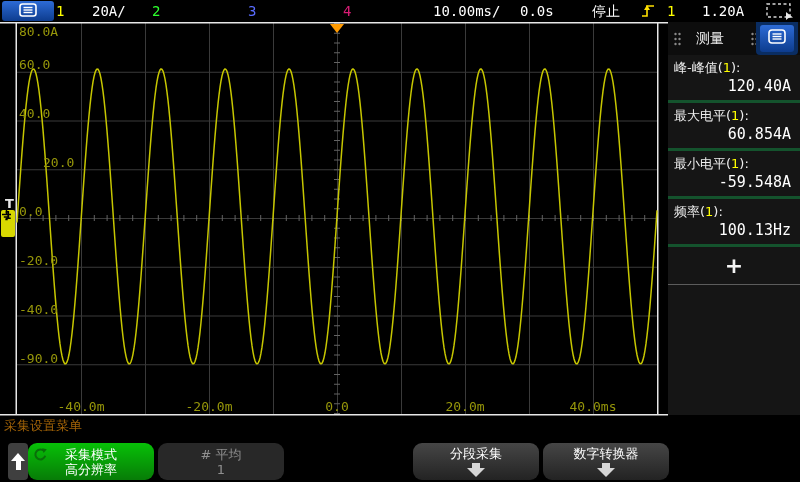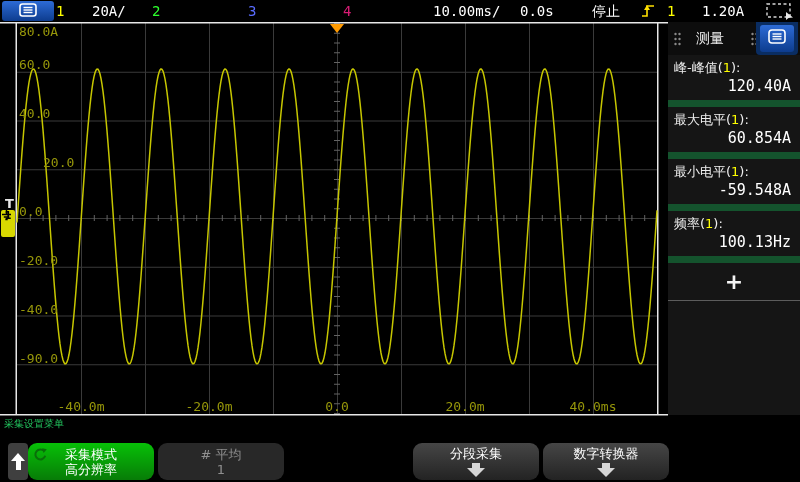--- a/index.html
+++ b/index.html
@@ -31,30 +31,30 @@
   #panel{position:absolute;left:668px;top:22px;width:132px;height:393px;background:#151515;
          display:flex;flex-direction:column;}
   #panel-header{position:relative;height:33px;background:#0d0d0d;display:flex;align-items:center;}
   #panel-title{flex:0 0 auto;margin-left:28px;font-size:14px;color:#eee;}
   .dots{width:9px;height:16px;}
   #dots-left{position:absolute;left:5px;top:9px;}
   #dots-right{position:absolute;left:82px;top:9px;}
   #panel-menu-tab{position:absolute;right:2px;top:0;width:42px;height:33px;background:#0a2d62;
                   border-radius:0 0 4px 4px;display:flex;align-items:center;justify-content:center;}
   #panel-menu-btn{width:34px;height:27px;}
-  .m-entry{border-bottom:7px solid #14532d;padding:4px 0 3px 0;}
+  .m-entry{border-bottom:3px solid #14532d;padding:4px 0 3px 0;}
   .m-label{font-size:13px;color:#efefef;padding-left:6px;line-height:17px;white-space:nowrap;}
   .m-value{font-size:15px;color:#fff;text-align:right;padding-right:9px;line-height:21px;
            font-family:"DejaVu Sans Mono","DejaVu Sans",monospace;}
   #m-add{border-bottom:1px solid #5c5c5c;height:37px;display:flex;align-items:center;
          justify-content:center;color:#f4f4f4;font-size:22px;font-weight:bold;cursor:pointer;}
 
   
   #bottombar{position:absolute;left:0;top:416px;width:800px;height:66px;background:#000;}
-  #menu-title{position:absolute;left:4px;top:1px;font-size:10px;color:#22c55e;}
+  #menu-title{position:absolute;left:4px;top:1px;font-size:13px;color:#a16207;}
   .softkey{position:absolute;top:27px;height:37px;border-radius:9px;display:flex;
            flex-direction:column;align-items:center;justify-content:center;font-size:13px;}
   #back-btn{left:8px;width:20px;background:#3f3f3f;border-radius:4px;}
   #acq-mode-btn{left:28px;width:126px;background:linear-gradient(#07c007,#077c07);
                 color:#fff;line-height:16px;}
   #acq-mode-btn .cycle{position:absolute;left:5px;top:4px;}
   #avg-btn{left:158px;width:126px;background:#282828;color:#8f8f8f;line-height:16px;}
   #seg-btn{left:413px;width:126px;background:linear-gradient(#464646,#232323);color:#fff;}
   #digi-btn{left:543px;width:126px;background:linear-gradient(#464646,#232323);color:#fff;}
   .btn-line{line-height:15px;}

